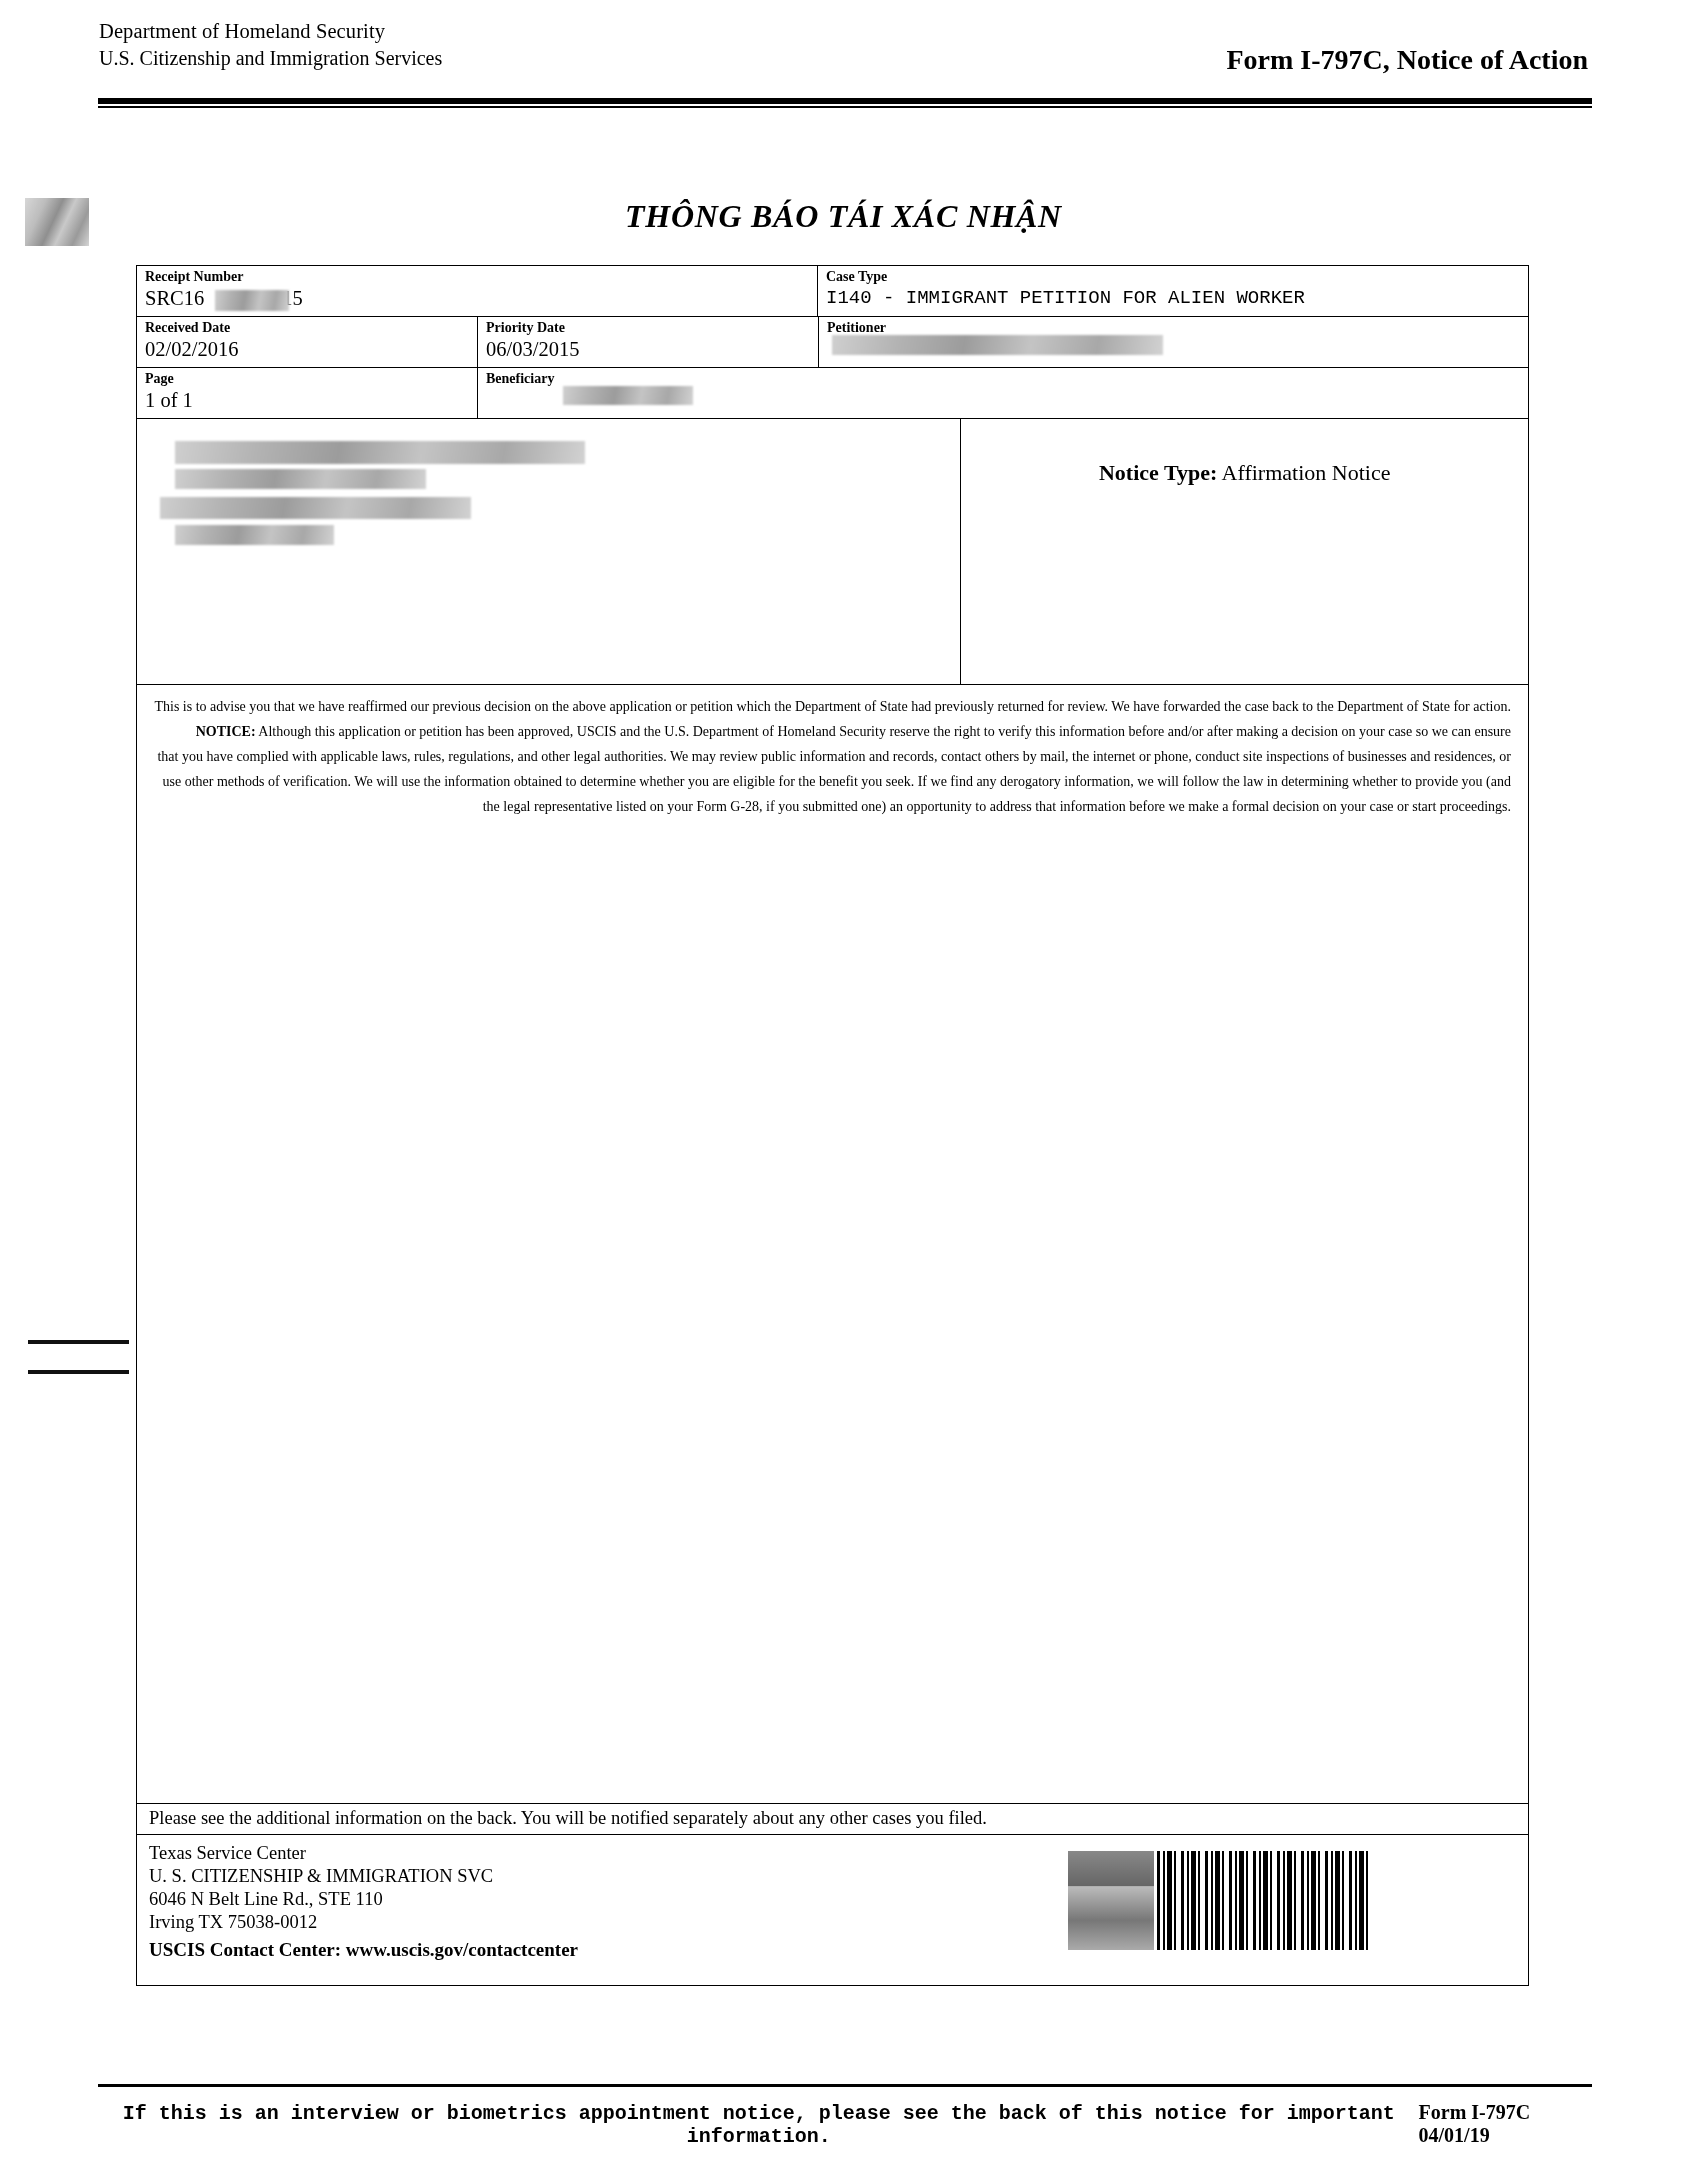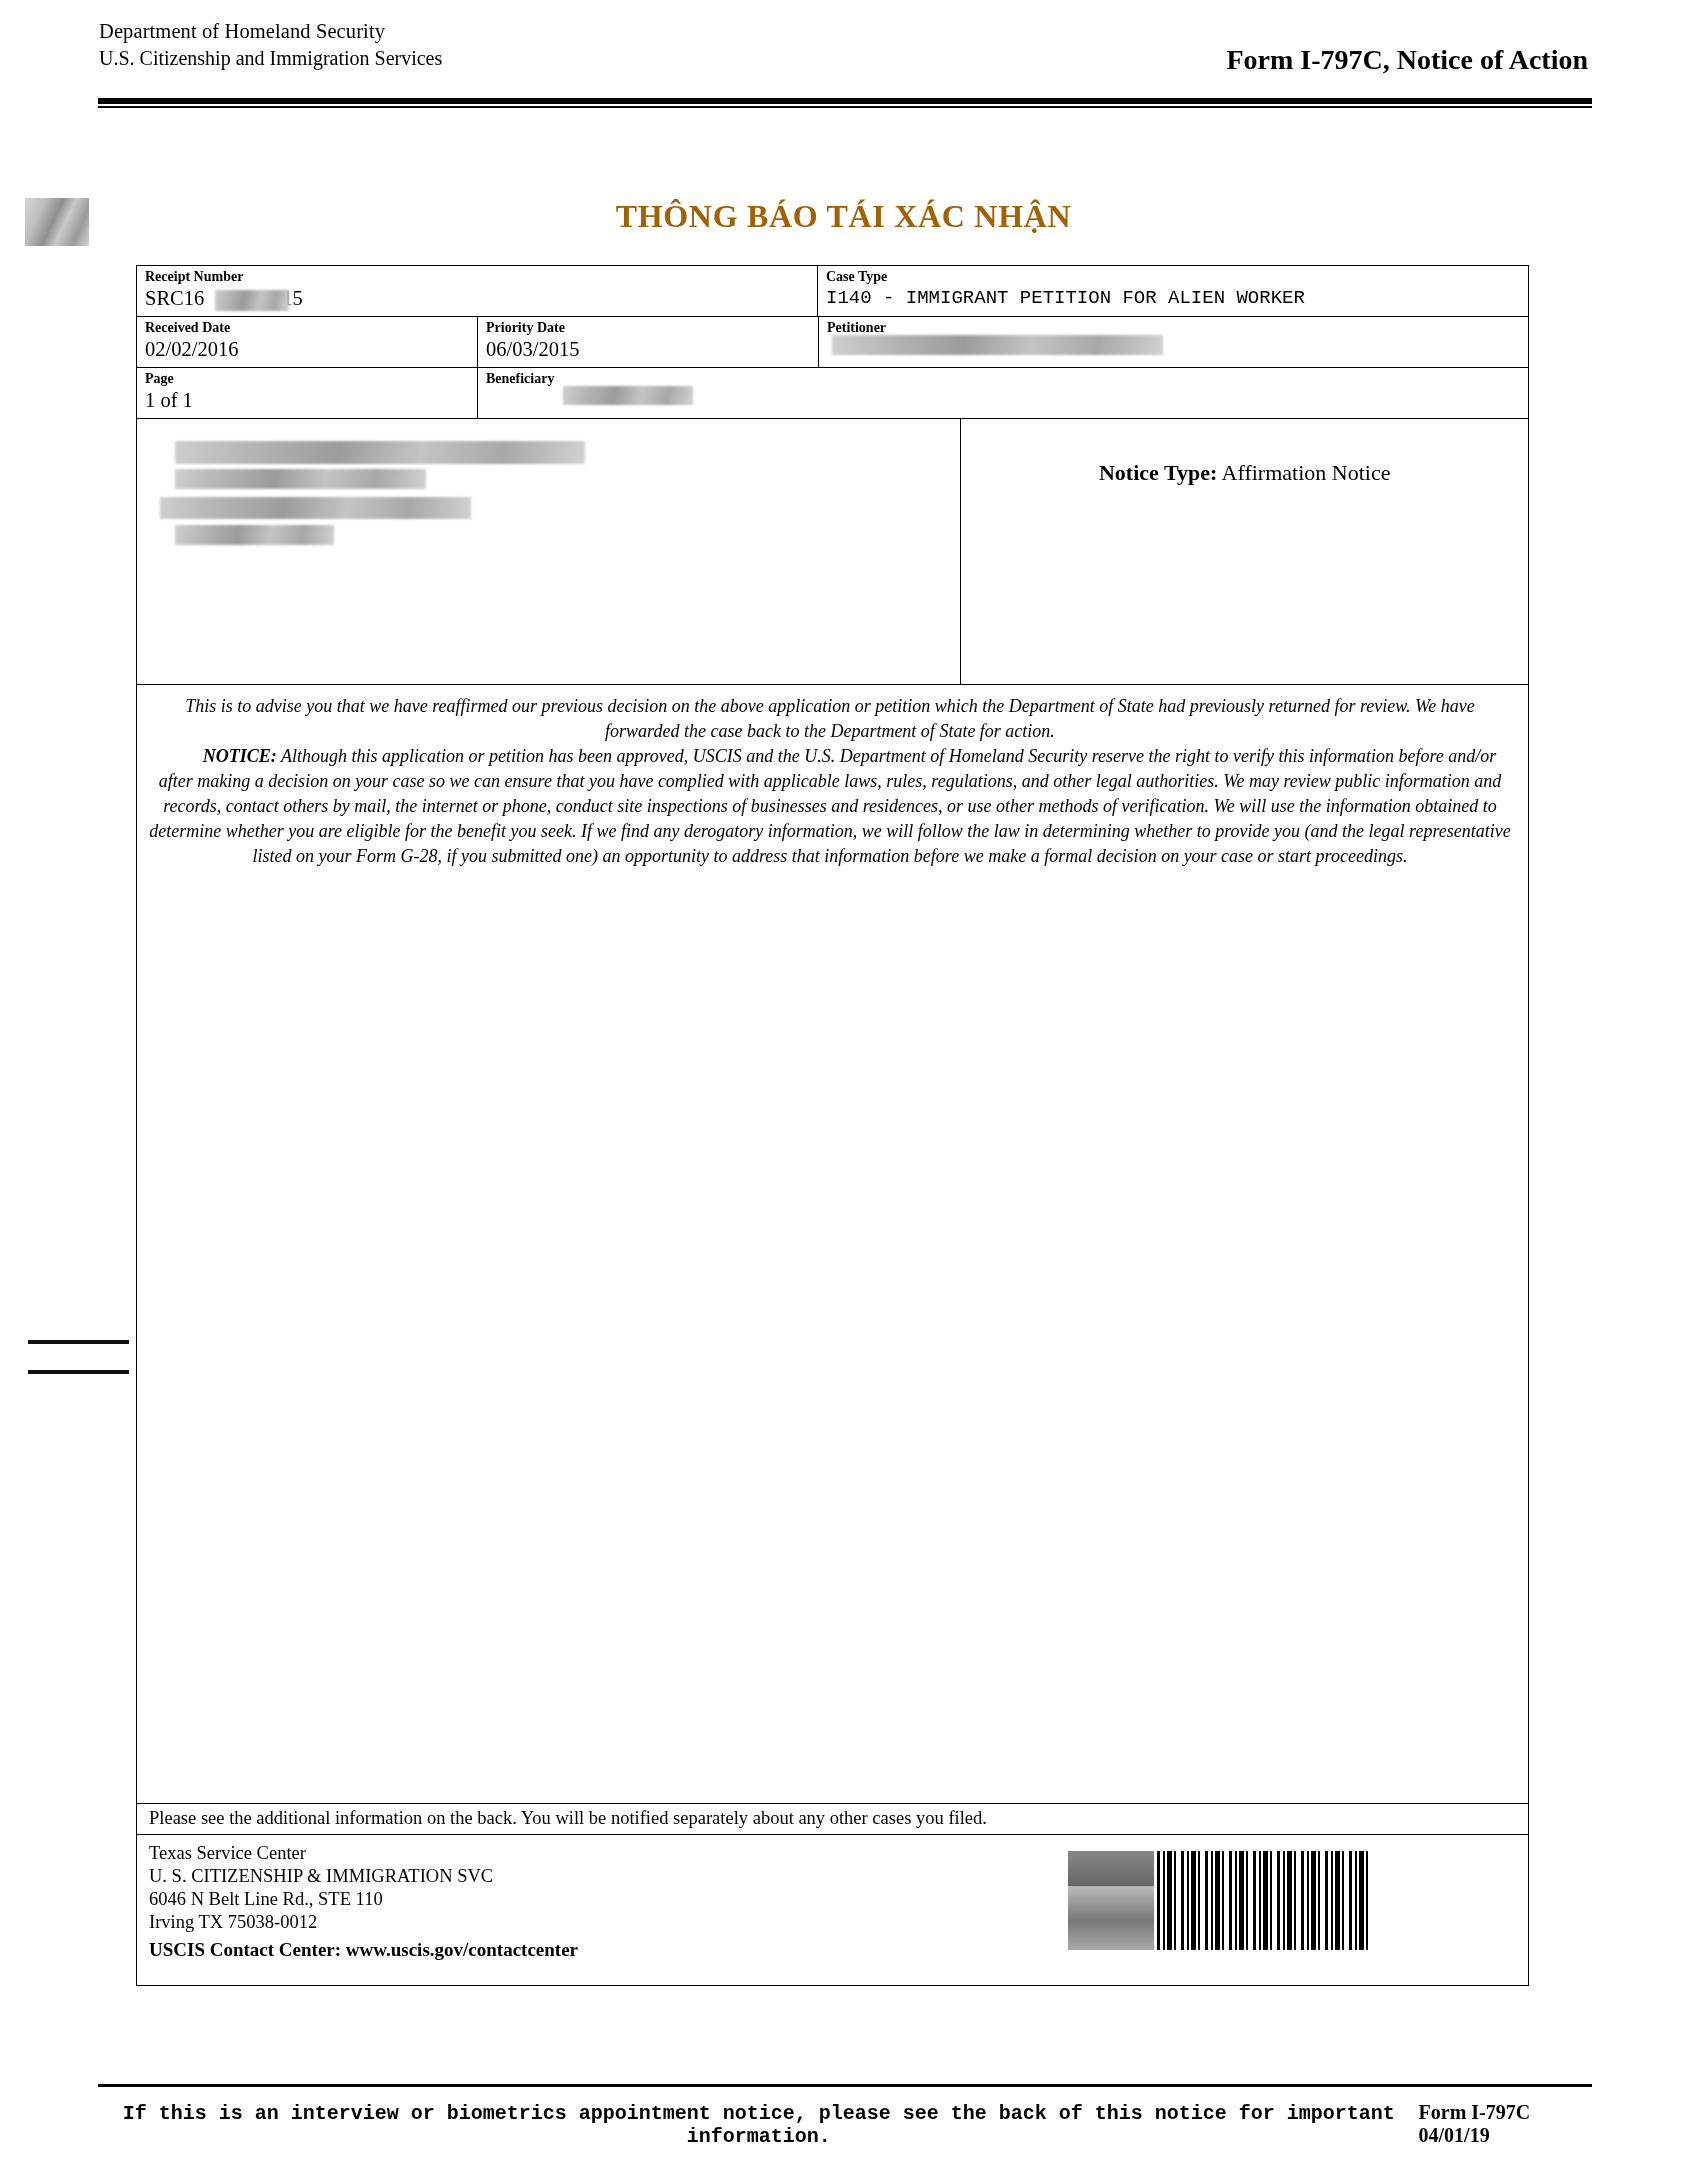--- a/index.html
+++ b/index.html
@@ -88,25 +88,26 @@
     letter-spacing: 0.2px;
   }
 
   
   .viet-title {
     position: absolute;
     left: 0;
     top: 198px;
     width: 1687px;
     text-align: center;
-    color: #a16207;
+    color: #000000;
     font-family: "Liberation Serif", serif;
     font-weight: bold;
     font-size: 32px;
     letter-spacing: 0.7px;
+    font-style: italic;
   }
 
   
   .redact-corner {
     position: absolute;
     left: 25px;
     top: 198px;
     width: 64px;
     height: 48px;
     background: linear-gradient(115deg,#d7d7d7 0%,#bdbdbd 25%,#8f8f8f 45%,#c9c9c9 60%,#9a9a9a 80%,#d5d5d5 100%);
@@ -176,24 +177,23 @@
   
   .c-body {
     width: 100%;
     border-right: none;
     padding: 9.3px 17px 10.6px 12px;
     height: 1118px;
     position: relative;
   }
   .body-text {
     font-family: "Liberation Serif", serif;
-    font-size: 18px;
+    font-size: 14px;
     line-height: 25px;
-    text-align: center;
-    font-style: italic;
+    text-align: right;
   }
   .body-text b { font-weight: bold; margin-left: 39px; }
 
   .c-footnote {
     width: 100%;
     border-right: none;
     padding: 4px 6.6px 5.3px 12px;
   }
   .footnote-text {
     font-family: "Liberation Serif", serif;

